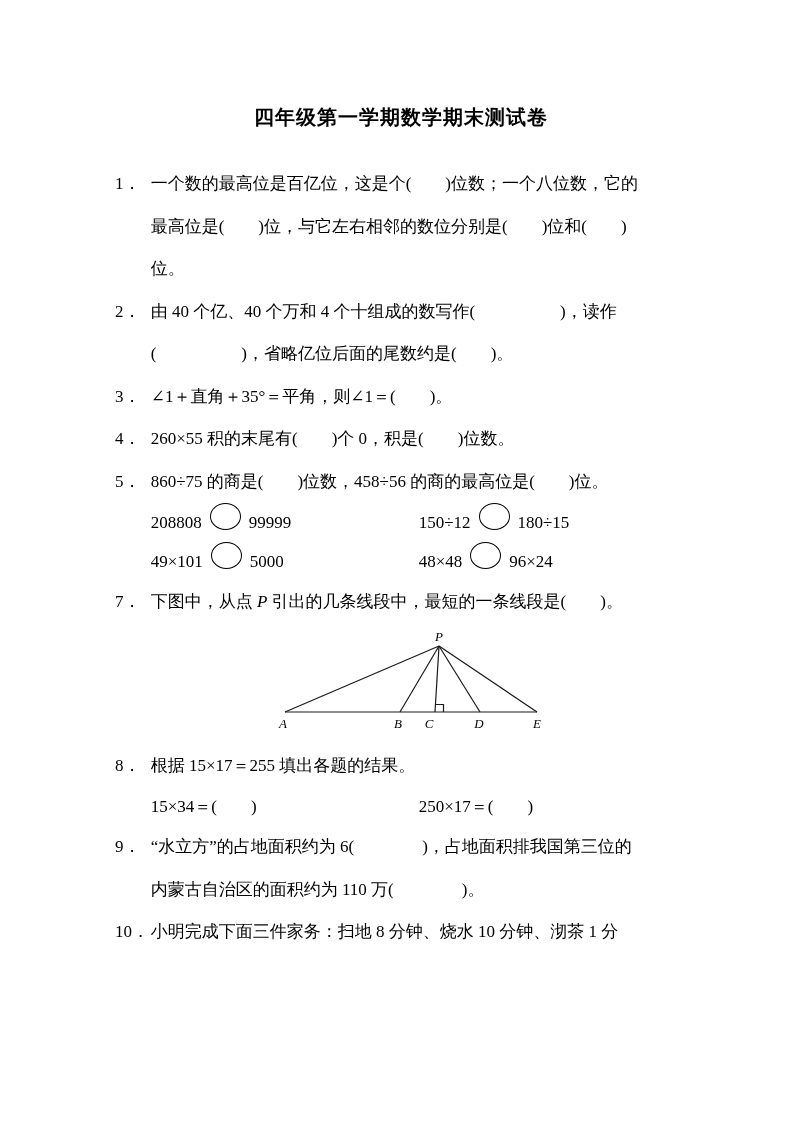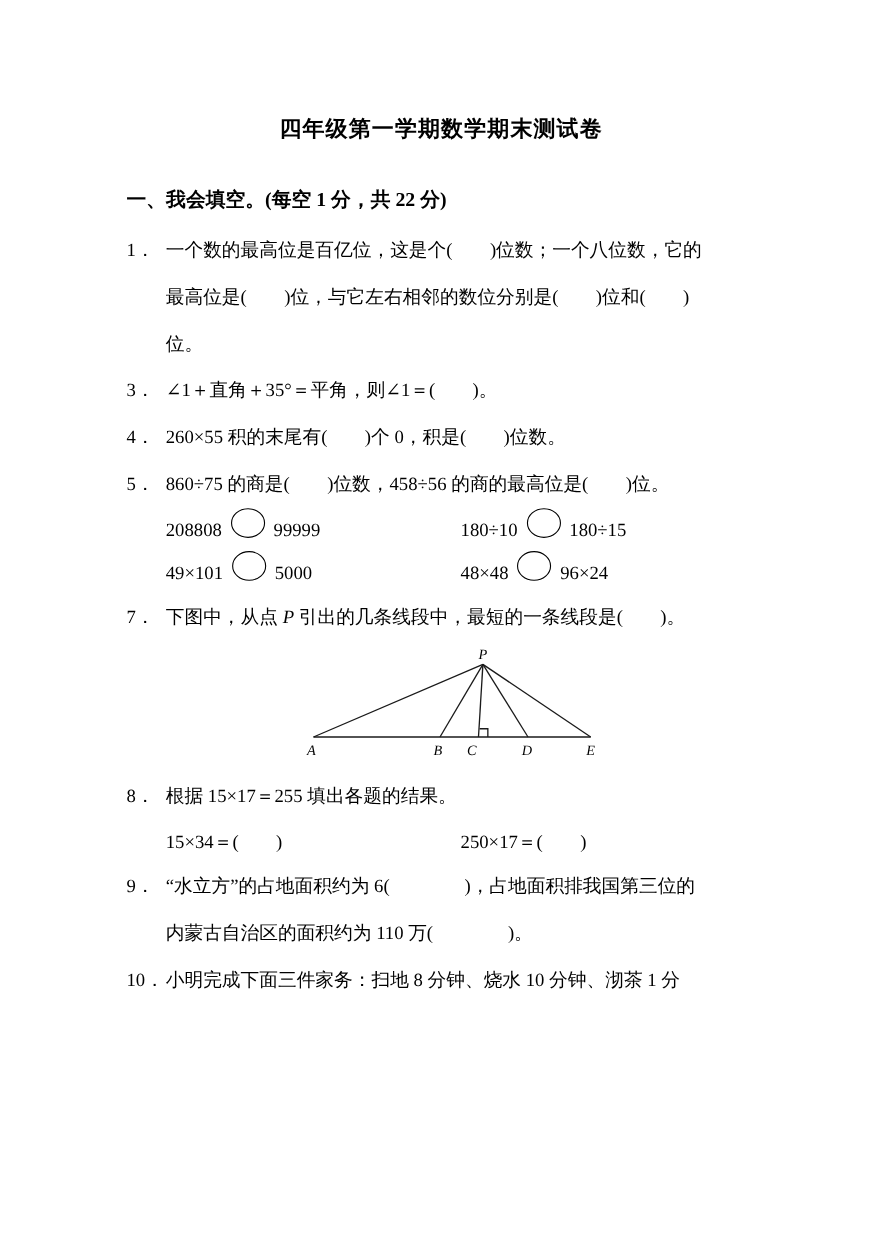--- a/index.html
+++ b/index.html
@@ -39,37 +39,38 @@
     font-style:italic; font-size:13px; fill:#000;
   }
 </style>
 </head>
 <body>
 
 <div class="page">
 
   <h1 class="title">四年级第一学期数学期末测试卷</h1>
 
-  <h2 class="section-heading">一、我会填空。(每空 1 分，共 22 分)</h2>
 
   <div class="question"><span class="qnum">1．</span><span>一个数的最高位是百亿位，这是个(　　)位数；一个八位数，它的
 最高位是(　　)位，与它左右相邻的数位分别是(　　)位和(　　)
 位。</span></div>
 
+  <div class="question"><span class="qnum">2．</span><span>由 40 个亿、40 个万和 4 个十组成的数写作(　　　　　)，读作
+(　　　　　)，省略亿位后面的尾数约是(　　)。</span></div>
 
   <div class="question"><span class="qnum">3．</span><span>∠1＋直角＋35°＝平角，则∠1＝(　　)。</span></div>
 
   <div class="question"><span class="qnum">4．</span><span>260×55 积的末尾有(　　)个 0，积是(　　)位数。</span></div>
 
   <div class="question"><span class="qnum">5．</span><span>860÷75 的商是(　　)位数，458÷56 的商的最高位是(　　)位。</span></div>
 
 
   <div class="sub-row">
     <div class="sub-col"><span>208808</span><span class="cmp-circle"></span><span>99999</span></div>
-    <div class="sub-col"><span>180÷10</span><span class="cmp-circle"></span><span>180÷15</span></div>
+    <div class="sub-col"><span>150÷12</span><span class="cmp-circle"></span><span>180÷15</span></div>
   </div>
 
   <div class="sub-row">
     <div class="sub-col"><span>49×101</span><span class="cmp-circle"></span><span>5000</span></div>
     <div class="sub-col"><span>48×48</span><span class="cmp-circle"></span><span>96×24</span></div>
   </div>
 
   <div class="question"><span class="qnum">7．</span><span>下图中，从点 </span><span class="math-var">P</span><span> 引出的几条线段中，最短的一条线段是(　　)。</span></div>
 
   <div class="diagram">

